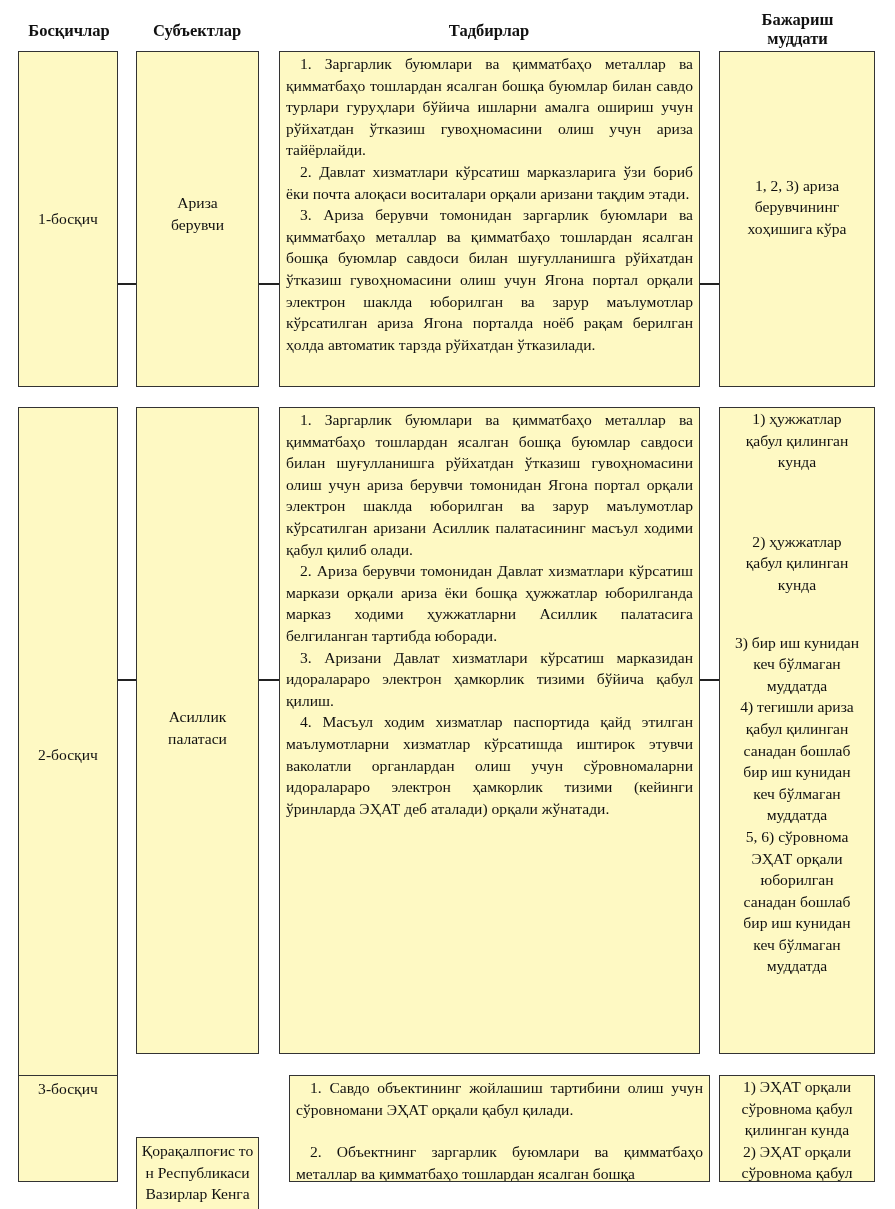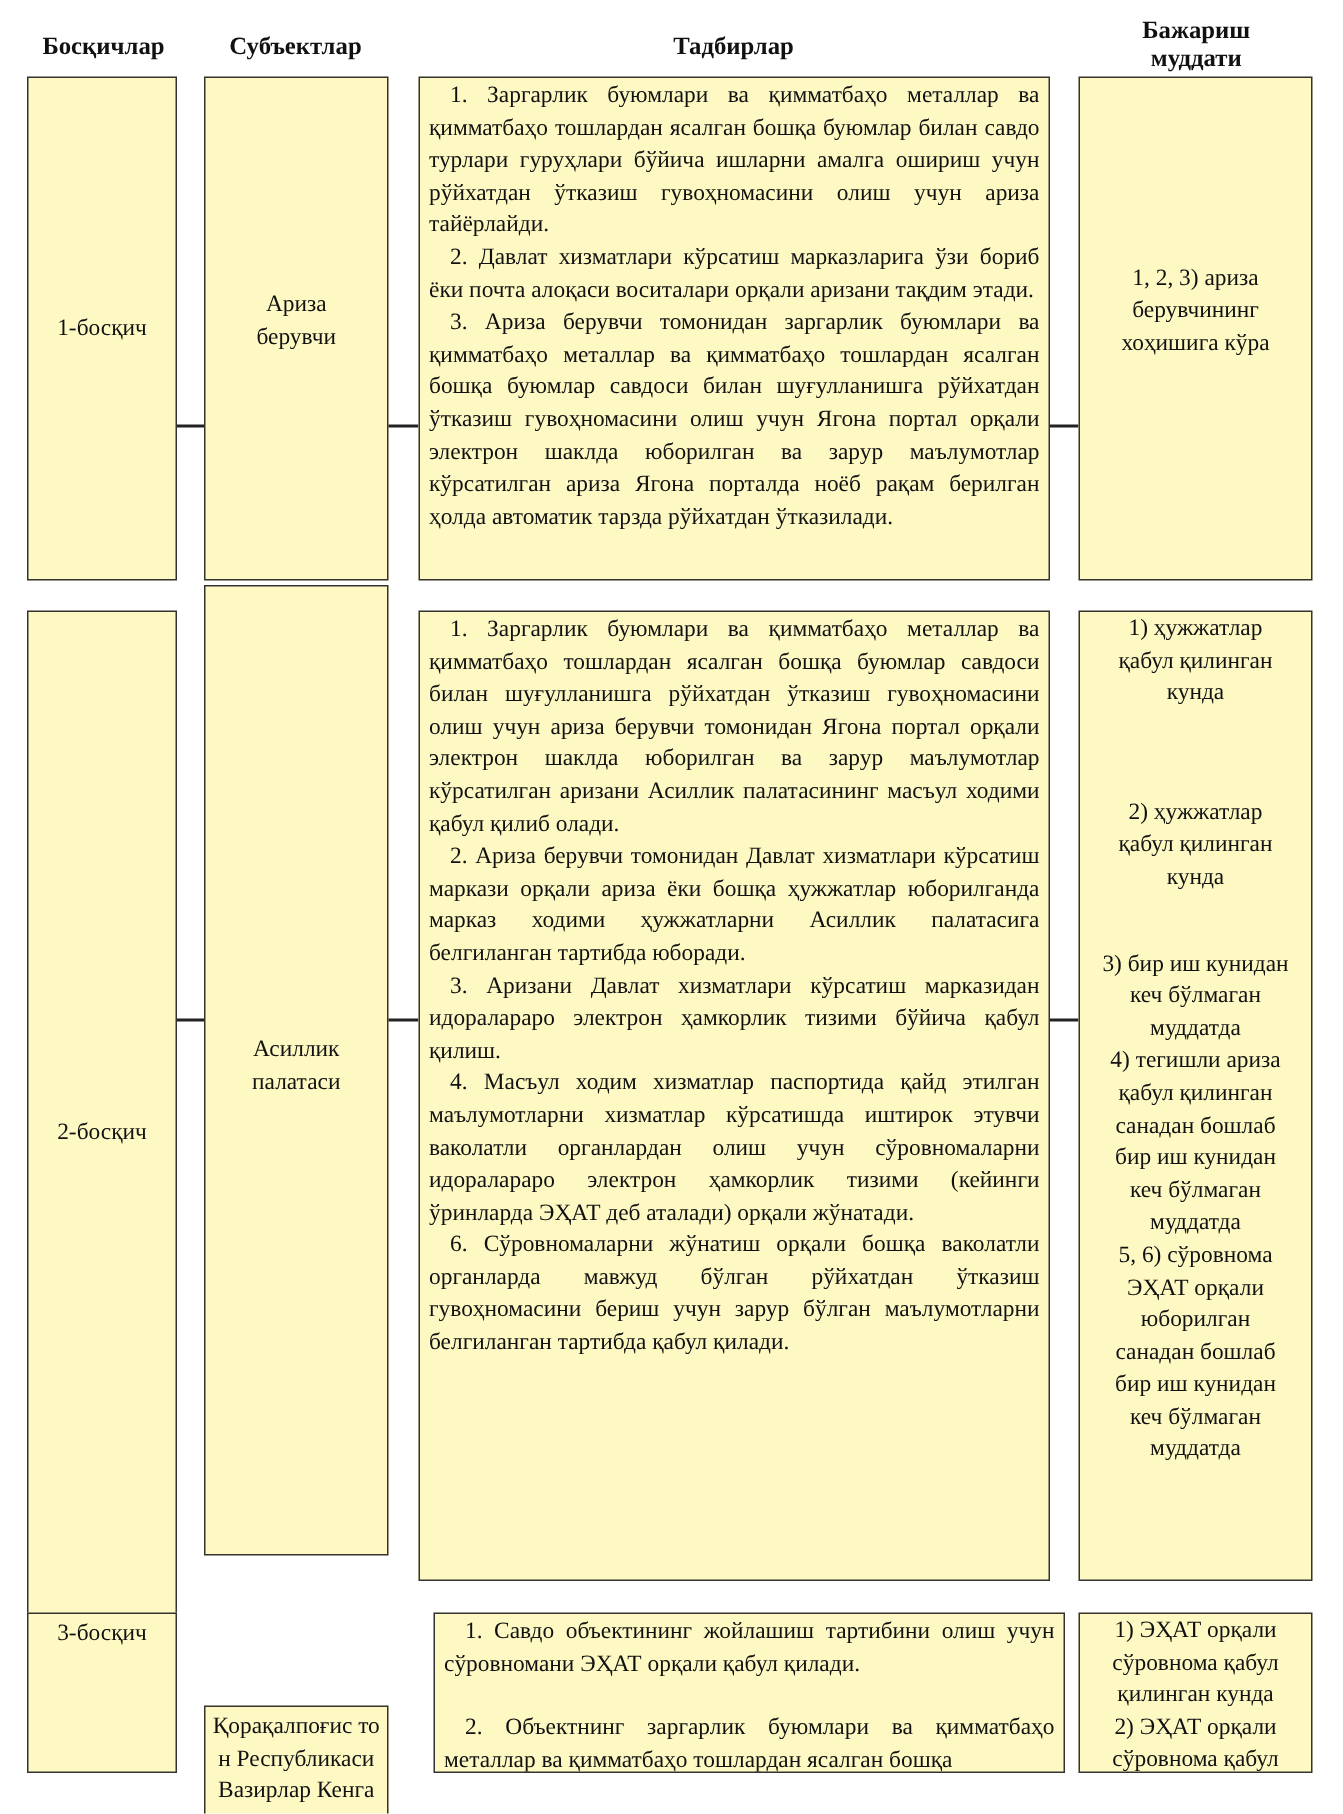--- a/index.html
+++ b/index.html
@@ -50,30 +50,29 @@
 </div>
 <div class="conn" style="left:700px; top:283px; width:19px;"></div>
 <div class="box center-v deadline" style="left:719px; top:51px; width:156px; height:336px;">
   <p style="padding:0 20px; margin-top:-24px;">1, 2, 3) ариза берувчининг хоҳишига кўра</p>
 </div>
 
 <div class="box center-v" style="left:18px; top:407px; width:100px; height:695px;justify-content:center;">
   <span>2-босқич</span>
 </div>
 <div class="conn" style="left:118px; top:679px; width:18px;"></div>
-<div class="box center-v" style="left:136px; top:390px; width:123px; height:647px;align-items:center;">
+<div class="box center-v" style="left:136px; top:407px; width:123px; height:647px;align-items:center;">
   <span style="padding:0 22px; margin-top:-6px;">Асиллик палатаси</span>
 </div>
 <div class="conn" style="left:259px; top:679px; width:20px;"></div>
 <div class="box text-box" style="left:279px; top:407px; width:421px; height:647px;">
   <p>1. Заргарлик буюмлари ва қимматбаҳо металлар ва қимматбаҳо тошлардан ясалган бошқа буюмлар савдоси билан шуғулланишга рўйхатдан ўтказиш гувоҳномасини олиш учун ариза берувчи томонидан Ягона портал орқали электрон шаклда юборилган ва зарур маълумотлар кўрсатилган аризани Асиллик палатасининг масъул ходими қабул қилиб олади.</p>
   <p>2. Ариза берувчи томонидан Давлат хизматлари кўрсатиш маркази орқали ариза ёки бошқа ҳужжатлар юборилганда марказ ходими ҳужжатларни Асиллик палатасига белгиланган тартибда юборади.</p>
   <p>3. Аризани Давлат хизматлари кўрсатиш марказидан идоралараро электрон ҳамкорлик тизими бўйича қабул қилиш.</p>
   <p>4. Масъул ходим хизматлар паспортида қайд этилган маълумотларни хизматлар кўрсатишда иштирок этувчи ваколатли органлардан олиш учун сўровномаларни идоралараро электрон ҳамкорлик тизими (кейинги ўринларда ЭҲАТ деб аталади) орқали жўнатади.</p>
-  <p>6. Сўровномаларни жўнатиш орқали бошқа ваколатли органларда мавжуд бўлган рўйхатдан ўтказиш гувоҳномасини бериш учун зарур бўлган маълумотларни белгиланган тартибда қабул қилади.</p>
 </div>
 <div class="conn" style="left:700px; top:679px; width:19px;"></div>
 <div class="box deadline" style="left:719px; top:407px; width:156px; height:647px; padding:0 6px;">
   <p style="padding:0 10px;">1) ҳужжатлар қабул қилинган кунда</p>
   <p style="margin-top:58px; padding:0 10px;">2) ҳужжатлар қабул қилинган кунда</p>
   <p style="margin-top:36px;">3) бир иш кунидан кеч бўлмаган муддатда</p>
   <p style="padding:0 8px;">4) тегишли ариза қабул қилинган санадан бошлаб бир иш кунидан кеч бўлмаган муддатда</p>
   <p style="padding:0 8px;">5, 6) сўровнома ЭҲАТ орқали юборилган санадан бошлаб бир иш кунидан кеч бўлмаган муддатда</p>
 </div>
 

